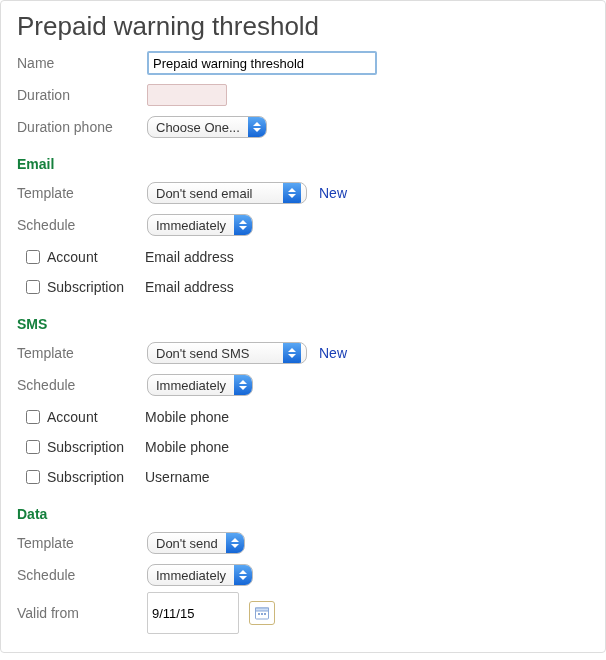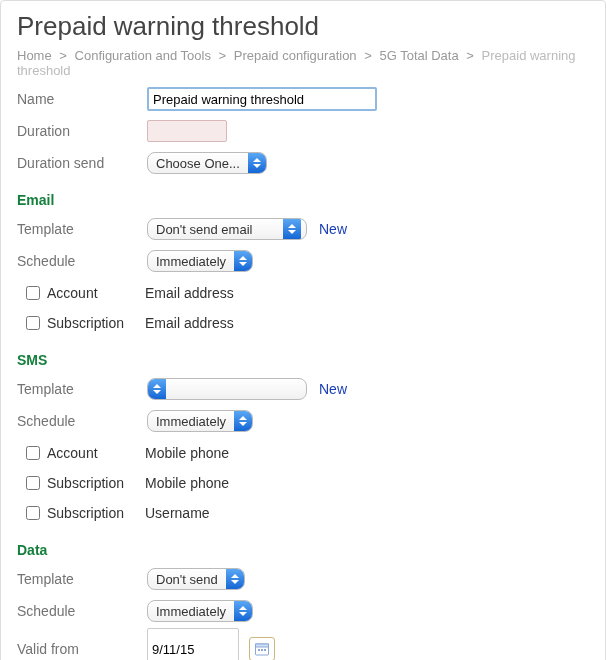--- a/index.html
+++ b/index.html
@@ -155,48 +155,37 @@
   }
   .cal-btn svg { width: 16px; height: 16px; }
 </style>
 </head>
 <body>
 
 <div class="panel">
 
   <h1>Prepaid warning threshold</h1>
 
-  <div class="breadcrumb">
-    <a href="#">Home</a>
-    <span class="sep">&gt;</span>
-    <a href="#">Configuration and Tools</a>
-    <span class="sep">&gt;</span>
-    <a href="#">Prepaid configuration</a>
-    <span class="sep">&gt;</span>
-    <a href="#">5G Total Data</a>
-    <span class="sep">&gt;</span>
-    <span class="current">Prepaid warning threshold</span>
-  </div>
 
   <div class="row">
     <div class="label">Name</div>
     <div class="field">
       <input type="text" class="name-input" value="Prepaid warning threshold" style="">
     </div>
   </div>
 
   <div class="row">
     <div class="label">Duration</div>
     <div class="field">
       <input type="text" class="duration-input" value="" style="">
     </div>
   </div>
 
   <div class="row">
-    <div class="label">Duration send</div>
+    <div class="label">Duration phone</div>
     <div class="field">
       <div class="select-wrap">
         <span class="text">Choose One...</span>
         <span class="stepper">
             <span class="tri-up"></span>
             <span class="tri-down"></span>
           </span>
       </div>
     </div>
   </div>
@@ -244,20 +233,21 @@
     <div class="who">Subscription</div>
     <div class="what">Email address</div>
   </div>
 
   <div class="section-head">SMS</div>
 
   <div class="row">
     <div class="label">Template</div>
     <div class="field">
       <div class="select-wrap" style="min-width:160px">
+        <span class="text" style="min-width:135px">Don't send SMS</span>
         <span class="stepper">
             <span class="tri-up"></span>
             <span class="tri-down"></span>
           </span>
       </div>
       <a href="#" class="link-new">New</a>
     </div>
   </div>
 
   <div class="row">

